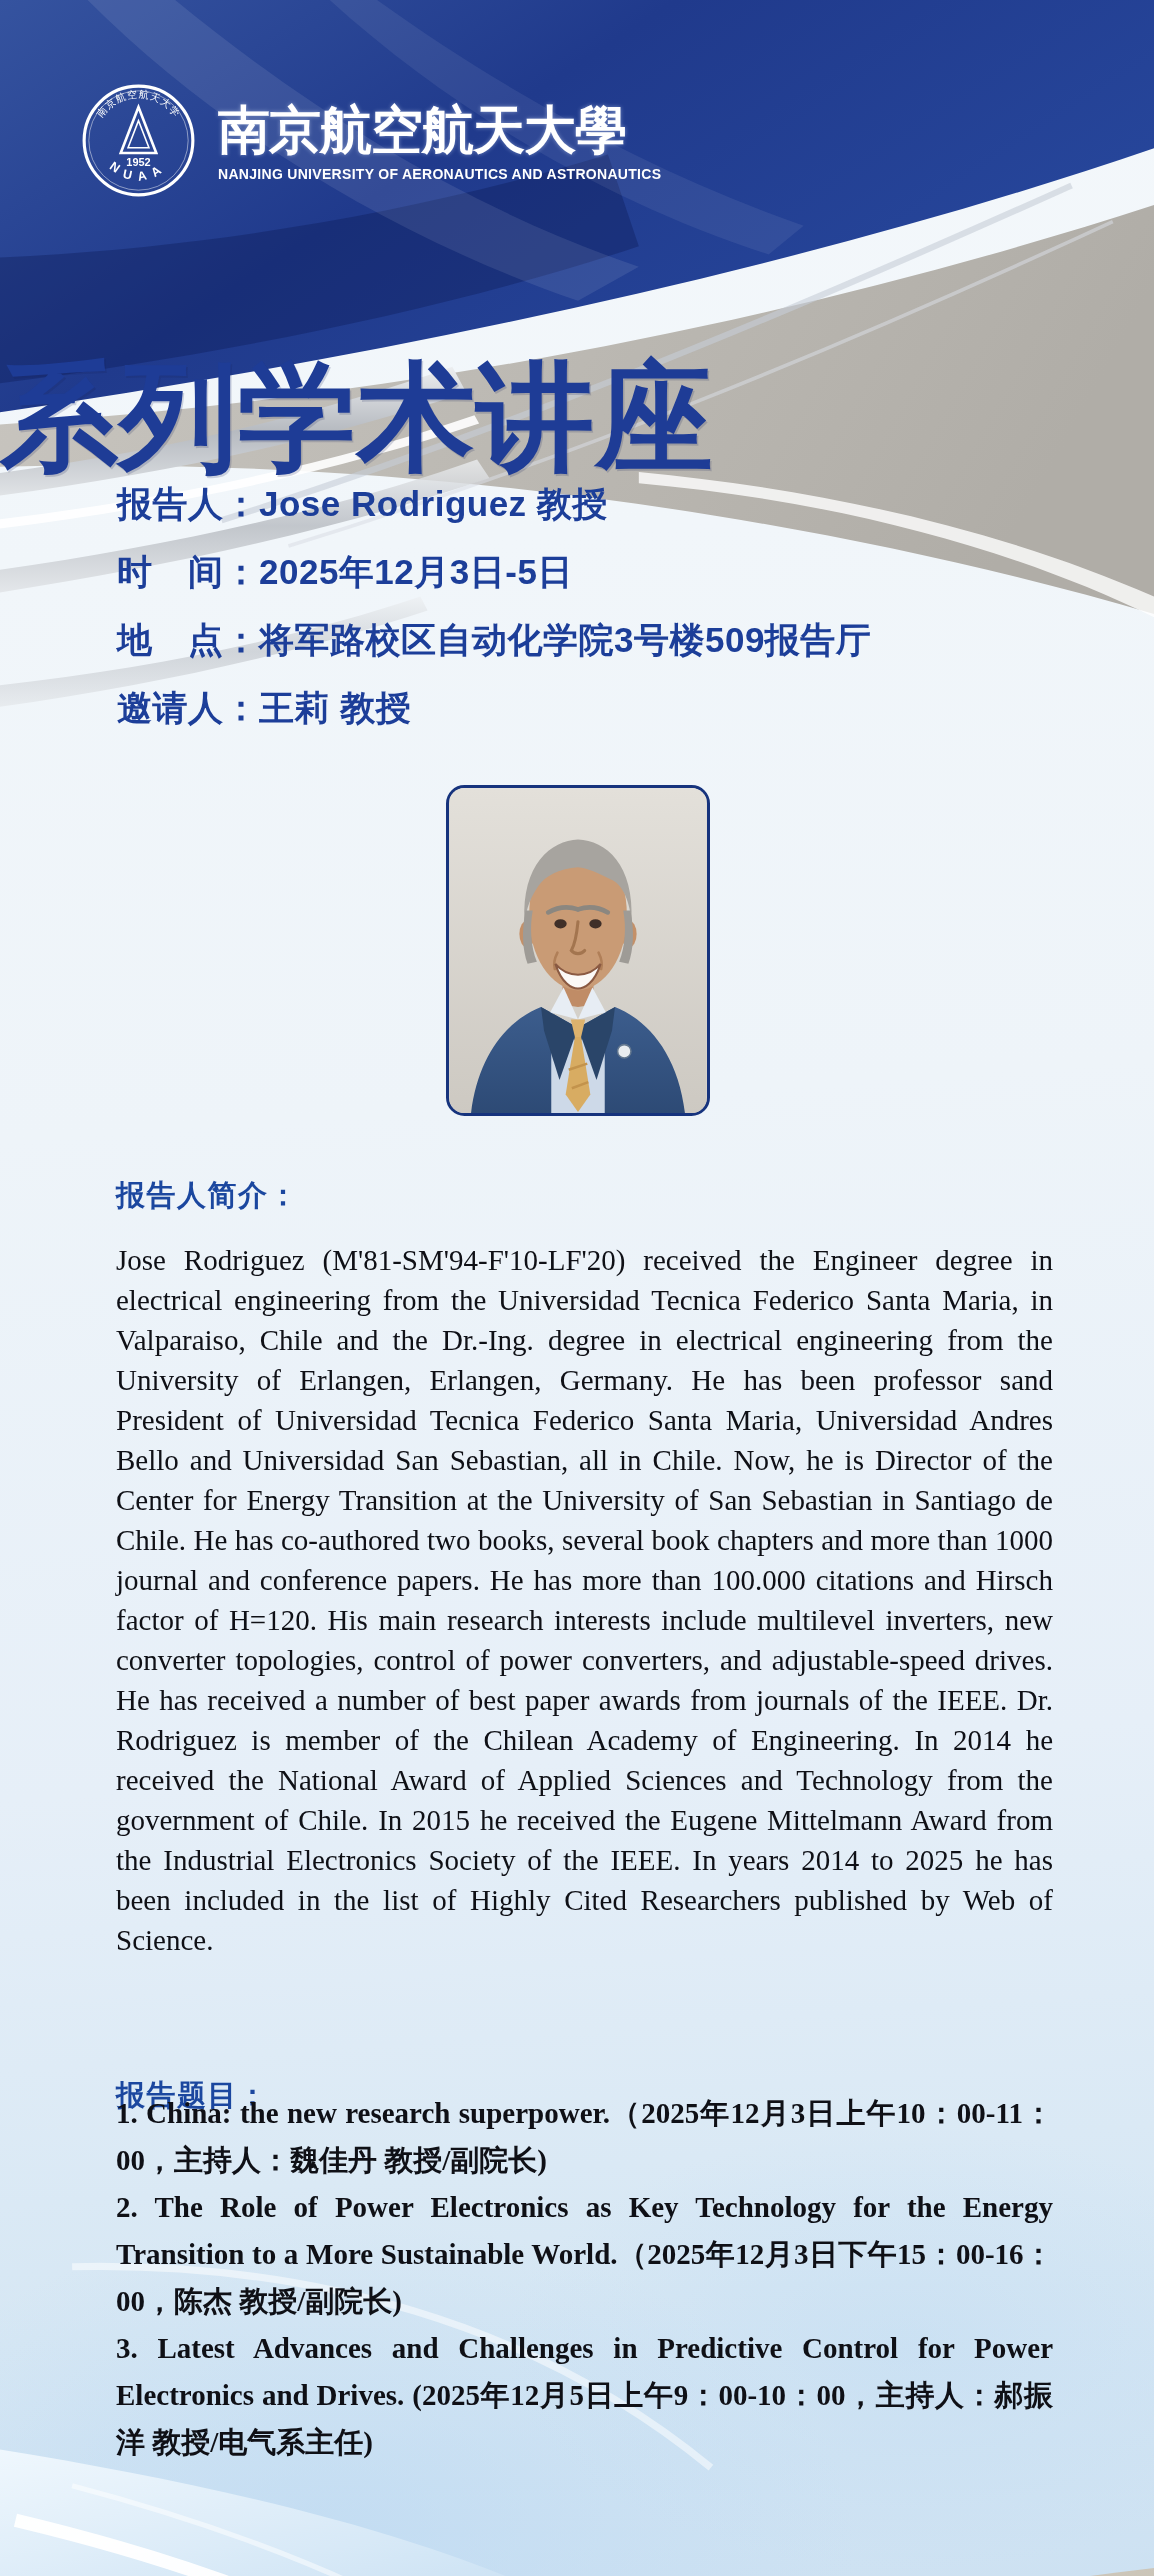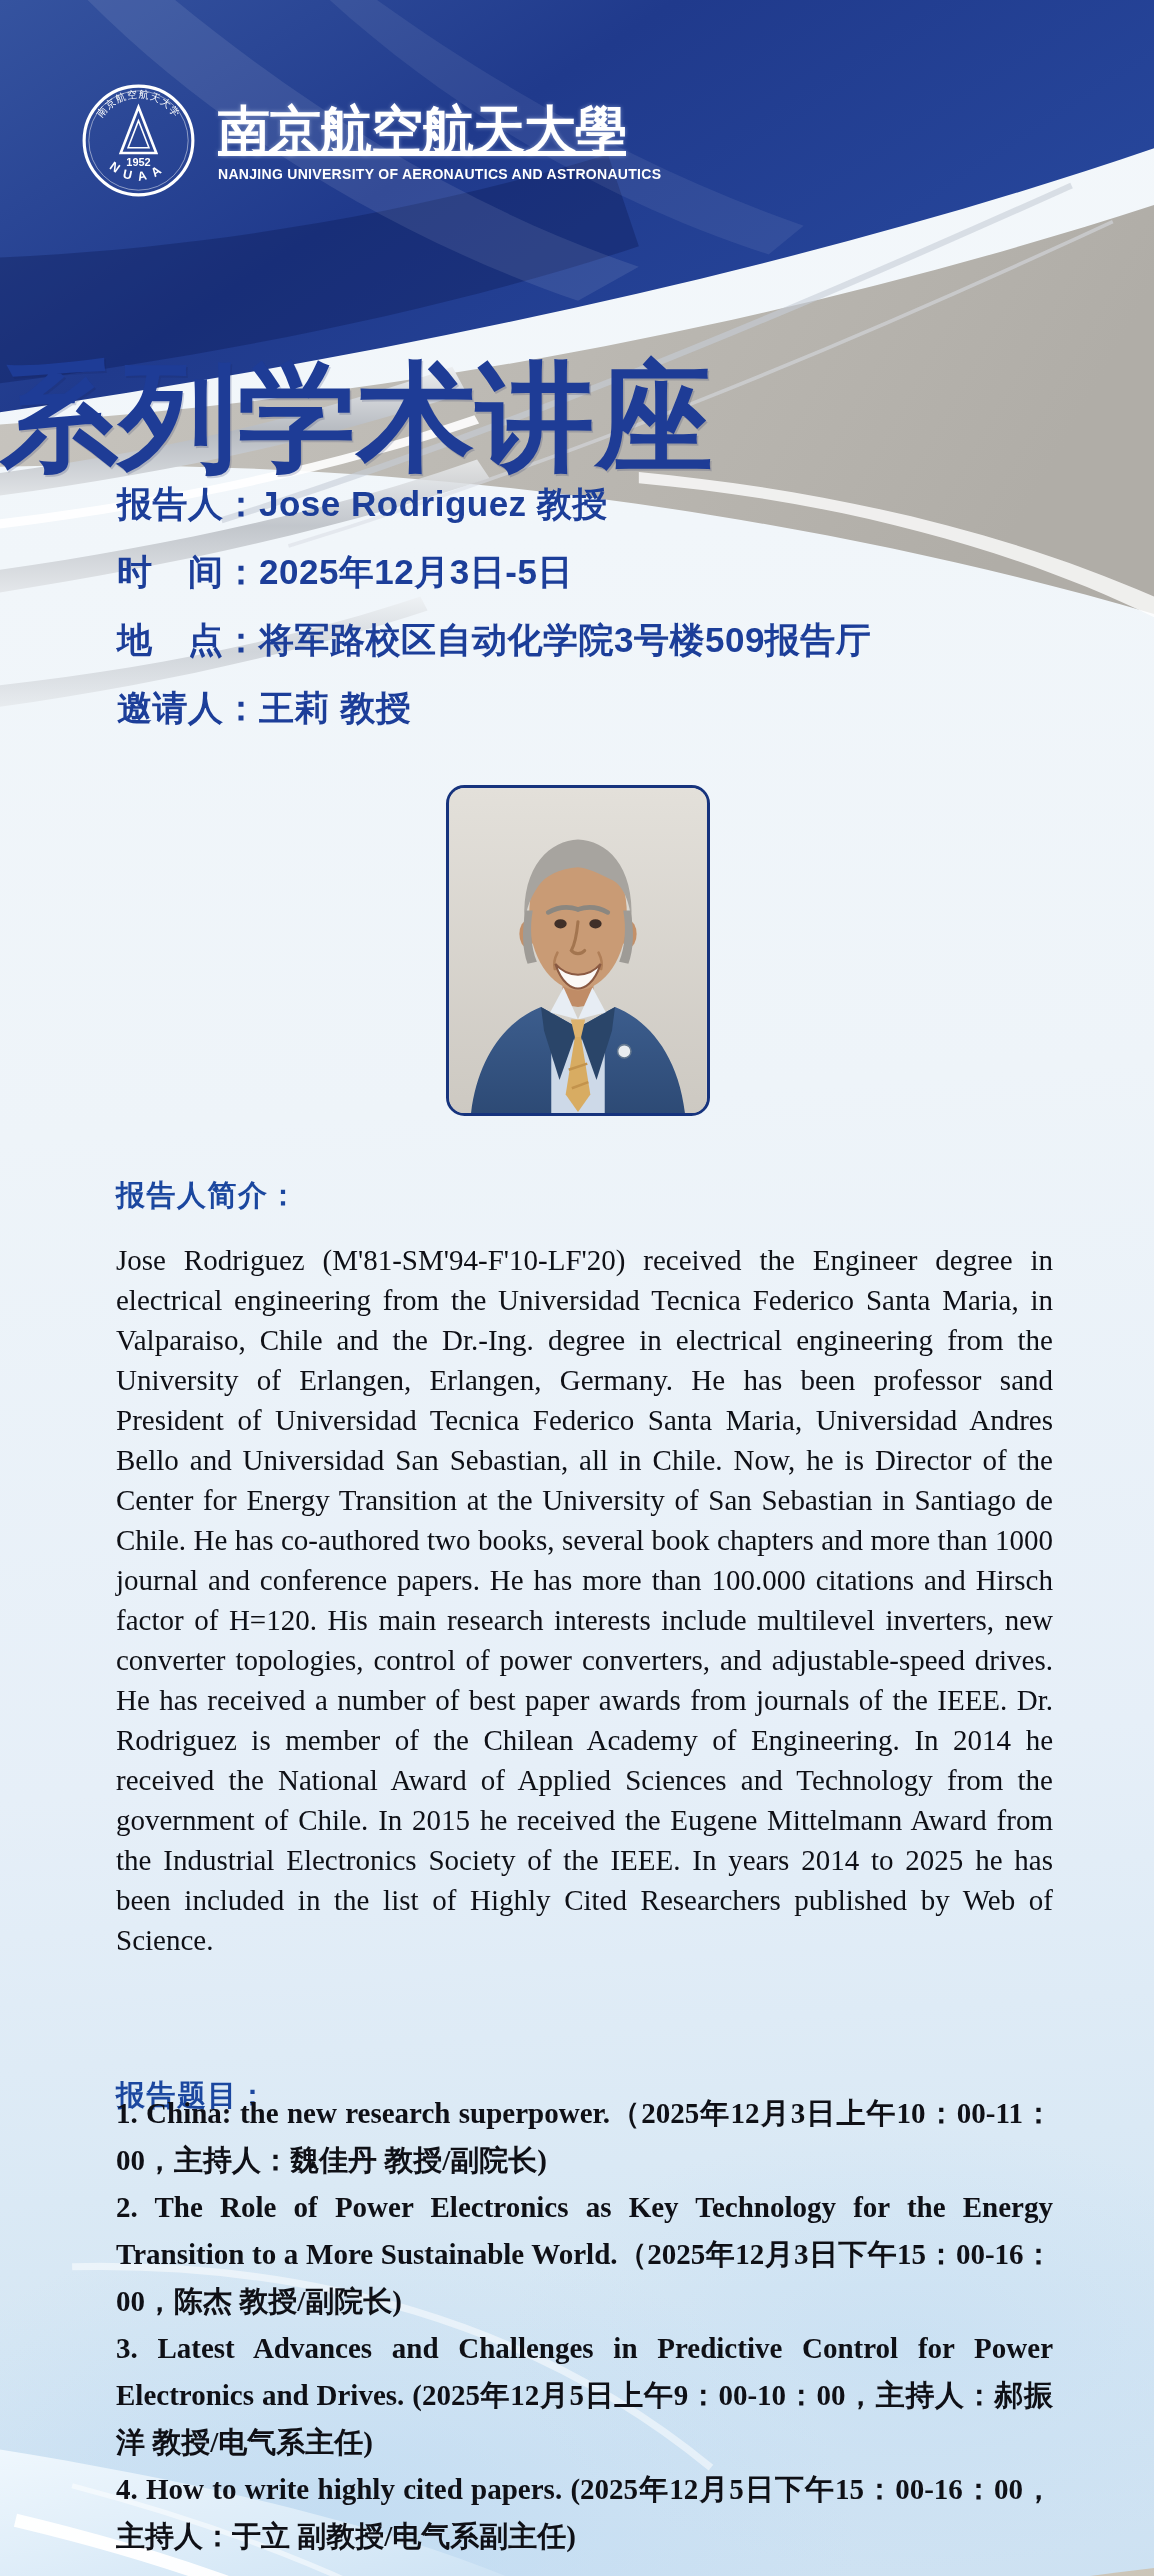--- a/index.html
+++ b/index.html
@@ -11,21 +11,21 @@
     font-family:"Liberation Sans","DejaVu Sans",sans-serif;
   }
   .decor{position:absolute;left:0;top:0;width:1154px;height:2921px;}
 
   
   .seal{position:absolute;left:81px;top:83px;width:115px;height:115px;}
   .uni-names{position:absolute;left:218px;top:101px;width:618px;}
   .uni-zh{
     font-family:"DejaVu Serif","Liberation Serif",serif;
     font-size:52px;line-height:1.1;font-weight:bold;color:#ffffff;
-    letter-spacing:-1px;text-shadow:0 0 4.1px rgba(220,232,255,.45);text-decoration:underline;
+    letter-spacing:-1px;text-shadow:0 0 4.1px rgba(220,232,255,.45);
   }
   .uni-en{margin-top:8.2px;font-size:14px;font-weight:bold;color:#ffffff;letter-spacing:0.3px;}
 
   .title{
     position:absolute;left:0;top:279px;width:918px;text-align:left;
     font-size:118px;line-height:1;font-weight:900;color:#1e3c96;letter-spacing:1px;
     text-shadow:1.5px 1.5px 0 rgba(20,35,90,.18);
   }
 
   .meta{position:absolute;left:117px;top:486px;}
@@ -228,17 +228,16 @@
   </figure>
 
   <h2 class="section-heading bio-heading">报告人简介：</h2>
   <p class="bio-text">Jose Rodriguez (M'81-SM'94-F'10-LF'20) received the Engineer degree in electrical engineering from the Universidad Tecnica Federico Santa Maria, in Valparaiso, Chile and the Dr.-Ing. degree in electrical engineering from the University of Erlangen, Erlangen, Germany. He has been professor sand President of Universidad Tecnica Federico Santa Maria, Universidad Andres Bello and Universidad San Sebastian, all in Chile. Now, he is Director of the Center for Energy Transition at the University of San Sebastian in Santiago de Chile. He has co-authored two books, several book chapters and more than 1000 journal and conference papers. He has more than 100.000 citations and Hirsch factor of H=120. His main research interests include multilevel inverters, new converter topologies, control of power converters, and adjustable-speed drives. He has received a number of best paper awards from journals of the IEEE. Dr. Rodriguez is member of the Chilean Academy of Engineering. In 2014 he received the National Award of Applied Sciences and Technology from the government of Chile. In 2015 he received the Eugene Mittelmann Award from the Industrial Electronics Society of the IEEE. In years 2014 to 2025 he has been included in the list of Highly Cited Researchers published by Web of Science.</p>
 
   <h2 class="section-heading topics-heading">报告题目：</h2>
   <div class="topics">
     <p>1. China: the new research superpower.（2025年12月3日上午10：00-11：00，主持人：魏佳丹 教授/副院长)</p>
     <p>2. The Role of Power Electronics as Key Technology for the Energy Transition to a More Sustainable World.（2025年12月3日下午15：00-16：00，陈杰 教授/副院长)</p>
     <p>3. Latest Advances and Challenges in Predictive Control for Power Electronics and Drives. (2025年12月5日上午9：00-10：00，主持人：郝振洋 教授/电气系主任)</p>
-    <p>4. How to write highly cited papers. (2025年12月5日下午15：00-16：00，主持人：于立 副教授/电气系副主任)</p>
   </div>
 
 </div>
 
 
 </body></html>

